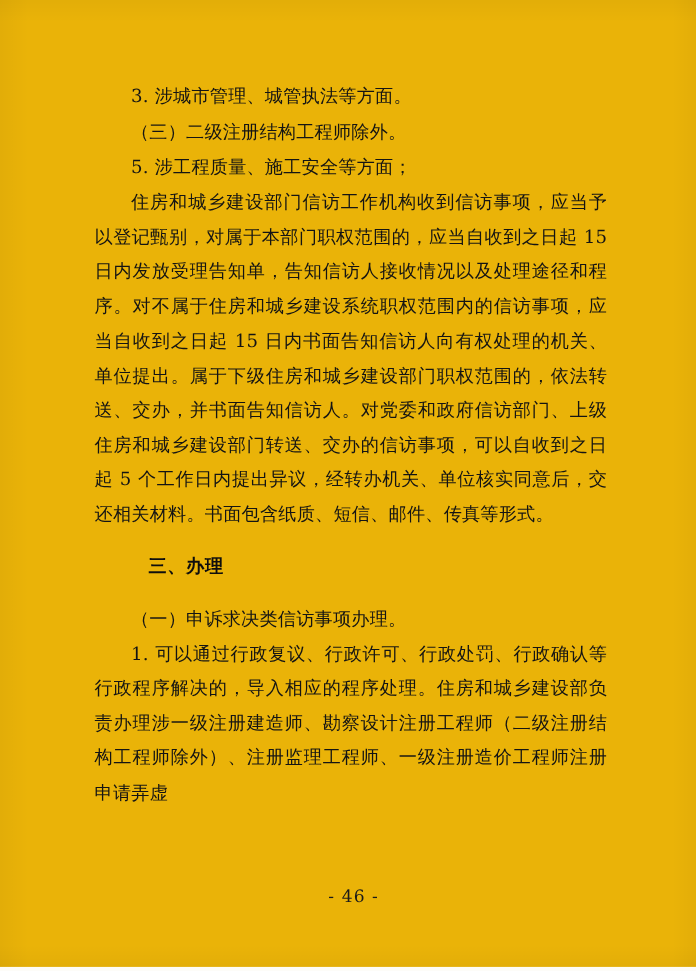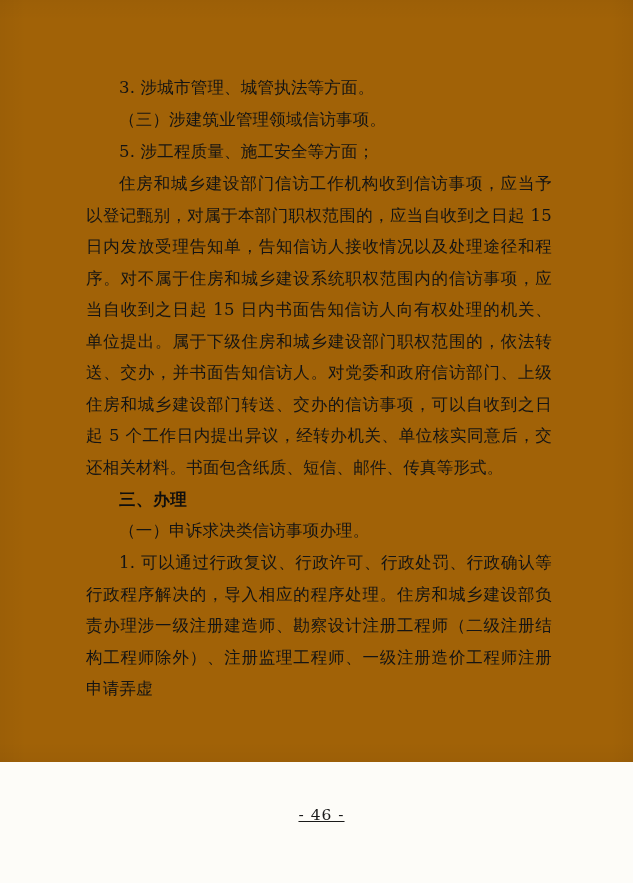--- a/index.html
+++ b/index.html
@@ -9,22 +9,22 @@
   body {
     width: 633px;
     height: 883px;
     background: #fdfcf8;
     font-family: "DejaVu Serif", "Liberation Serif", serif;
     overflow: hidden;
   }
   .page {
     position: relative;
     width: 633px;
-    height: 762px;
-    background: #a16207;
+    height: 879px;
+    background: #eab308;
     box-sizing: border-box;
   }
   
   .paper-tint {
     position: absolute;
     inset: 0;
     background:
       linear-gradient(90deg, rgba(0,0,0,0.035) 0px, rgba(0,0,0,0.0) 26px),
       linear-gradient(270deg, rgba(0,0,0,0.03) 0px, rgba(0,0,0,0.0) 22px),
       linear-gradient(180deg, rgba(0,0,0,0.03) 0px, rgba(0,0,0,0.0) 20px),
@@ -48,48 +48,47 @@
   }
   .indent {
     text-indent: 33px;
   }
   .heading {
     font-size: 16.5px;
     line-height: 31.5px;
     color: #0e0e0e;
     font-weight: bold;
     text-indent: 33px;
-    margin: 0;
+    margin: 16px;
     letter-spacing: 0.6px;
   }
   .bold-run {
     font-weight: bold;
   }
   .footer {
     position: absolute;
     left: 10px;
     right: 0;
     top: 806px;
     text-align: center;
     font-size: 15.5px;
     color: #1a1a1a;
     letter-spacing: 1px;
     font-family: "DejaVu Serif", "Liberation Serif", serif;
-    text-decoration: underline;
   }
 </style>
 </head>
 <body>
 
 <div class="page">
   <div class="paper-tint"></div>
 
   <div class="content">
     <p class="para indent">3. 涉城市管理、城管执法等方面。</p>
-    <p class="para indent">（三）涉建筑业管理领域信访事项。</p>
+    <p class="para indent">（三）二级注册结构工程师除外。</p>
     <p class="para indent">5. 涉工程质量、施工安全等方面；</p>
     <p class="para indent">住房和城乡建设部门信访工作机构收到信访事项，应当予以登记甄别，对属于本部门职权范围的，应当自收到之日起 15 日内发放受理告知单，告知信访人接收情况以及处理途径和程序。对不属于住房和城乡建设系统职权范围内的信访事项，应当自收到之日起 15 日内书面告知信访人向有权处理的机关、单位提出。属于下级住房和城乡建设部门职权范围的，依法转送、交办，并书面告知信访人。对党委和政府信访部门、上级住房和城乡建设部门转送、交办的信访事项，可以自收到之日起 5 个工作日内提出异议，经转办机关、单位核实同意后，交还相关材料。书面包含纸质、短信、邮件、传真等形式。</p>
     <h2 class="heading">三、办理</h2>
     <p class="para indent">（一）申诉求决类信访事项办理。</p>
     <p class="para indent">1. 可以通过行政复议、行政许可、行政处罚、行政确认等行政程序解决的，导入相应的程序处理。住房和城乡建设部负责办理涉一级注册建造师、勘察设计注册工程师（二级注册结构工程师除外）、注册监理工程师、一级注册造价工程师注册申请弄虚</p>
   </div>
 
   <div class="footer">- 46 -</div>
 </div>
 

